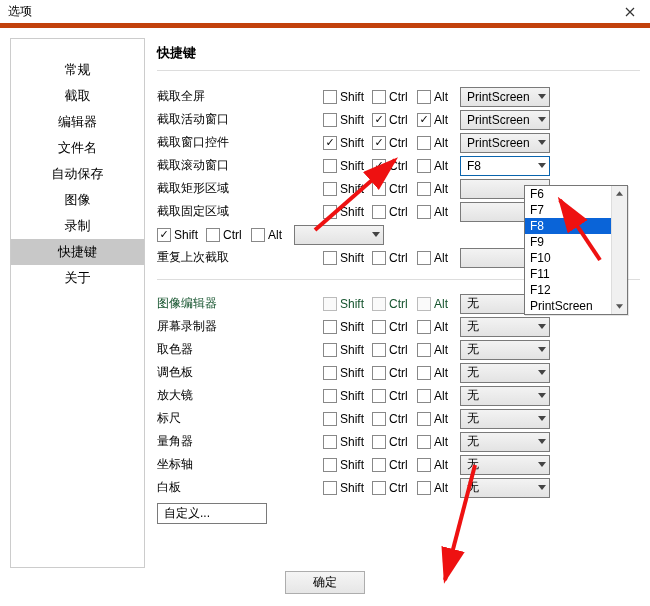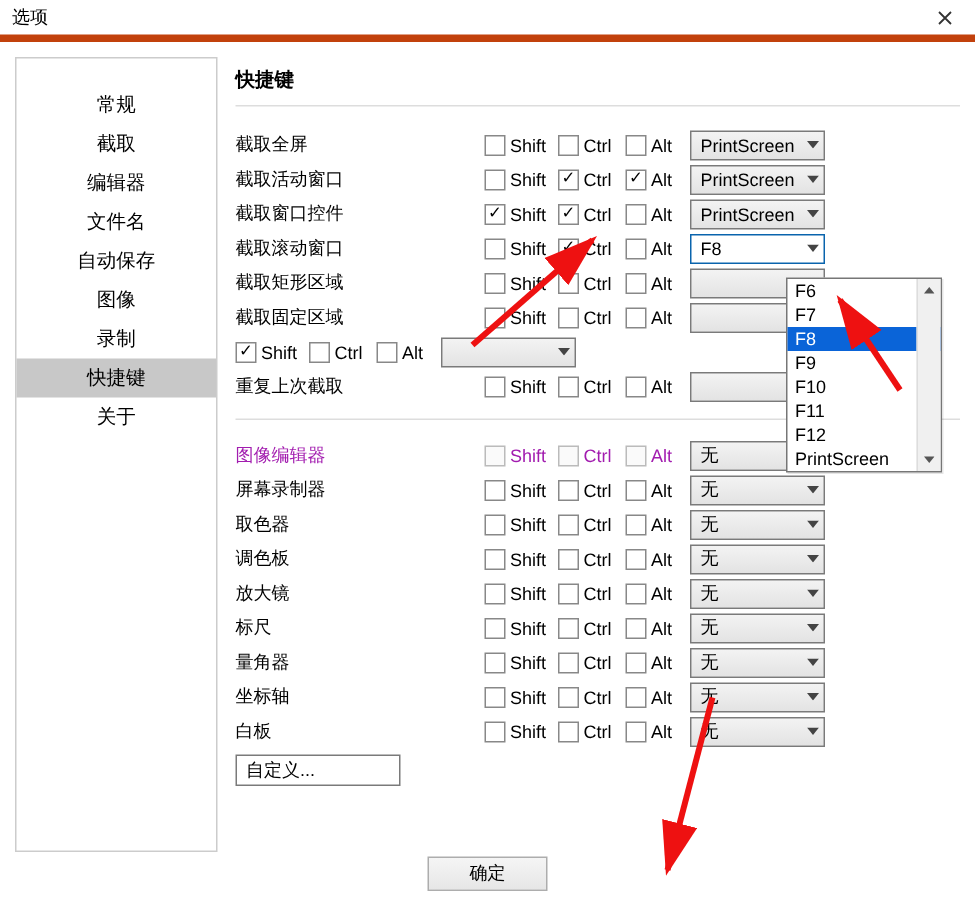--- a/index.html
+++ b/index.html
@@ -69,21 +69,21 @@
     display: flex;
     align-items: center;
     height: 23px;
     gap: 6px;
   }
   .row .label {
     flex: 0 0 160px;
     font-size: 12px;
   }
   .row.disabled .label,
-  .row.disabled .chk-label { color: #a21caf; }
+  .row.disabled .chk-label { color: #14532d; }
   .chk {
     display: flex;
     align-items: center;
     gap: 3px;
   }
   .chk-box {
     width: 14px; height: 14px;
     border: 1px solid #888;
     background: #fff;
     display: flex;

